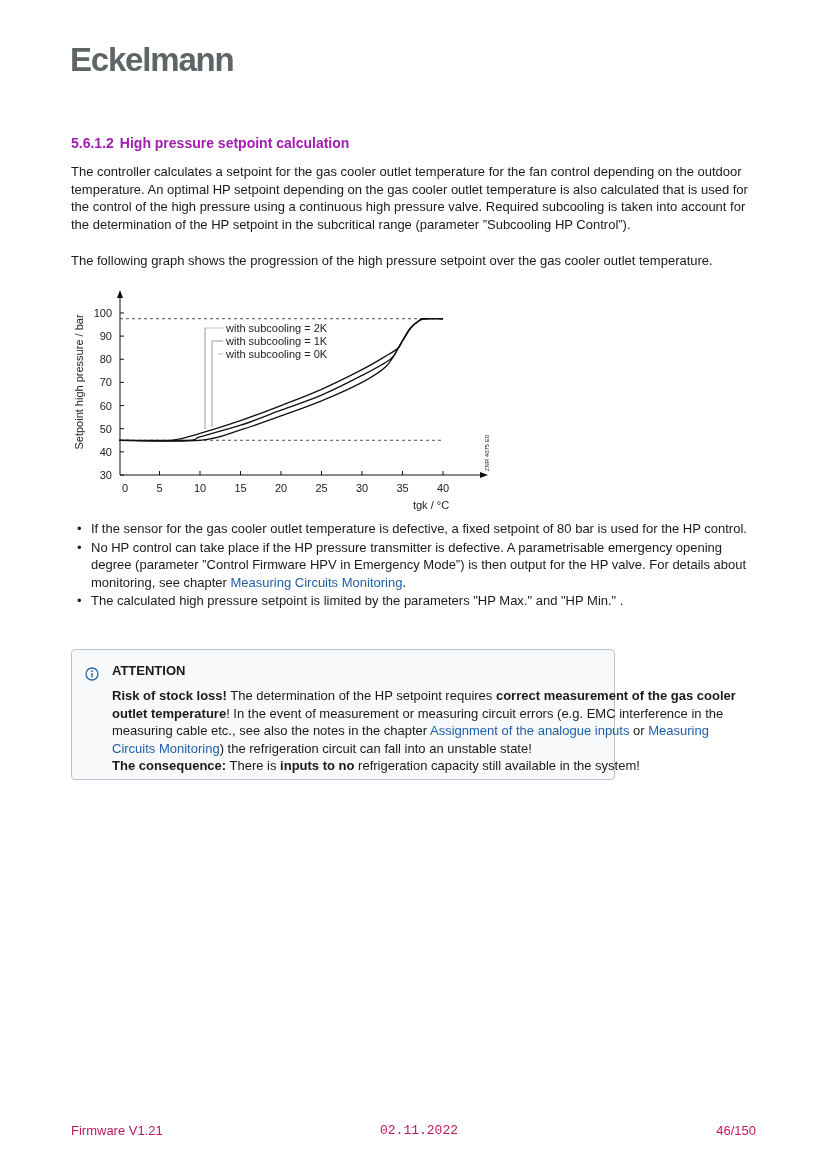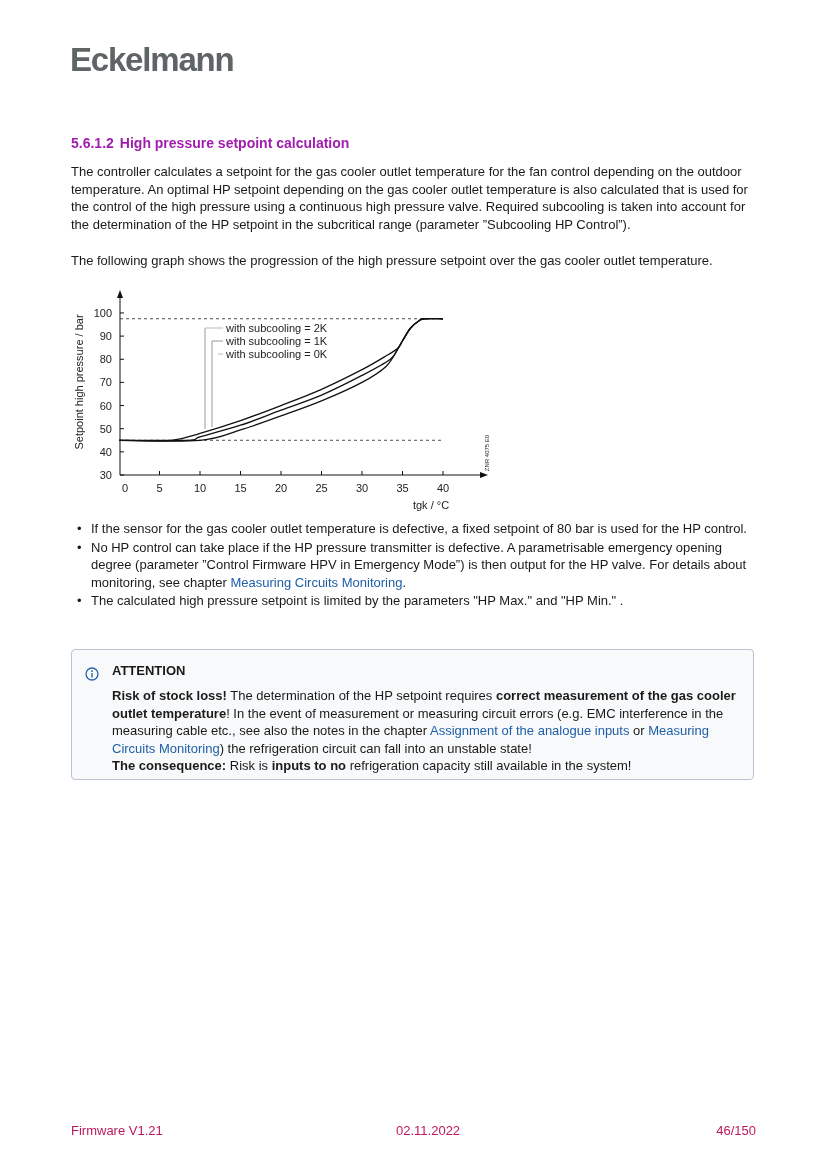--- a/index.html
+++ b/index.html
@@ -9,27 +9,27 @@
   .heading .num { margin-right:6px; }
   .para { position:absolute; left:71px; width:686px; font-size:13px; line-height:17.5px; color:#1a1a1a; }
   #p1 { top:163px; }
   #p2 { top:252px; }
   .chart { position:absolute; left:65px; top:285px; width:440px; height:232px; }
   .chart text { font-family:"Liberation Sans", sans-serif; fill:#222; }
   ul.bullets { position:absolute; left:71px; top:520px; width:690px; margin:0; padding:0; list-style:none; font-size:13px; line-height:17.5px; }
   ul.bullets li { position:relative; padding-left:20px; margin-bottom:1px; }
   ul.bullets li::before { content:"•"; position:absolute; left:6px; top:0; }
   a.link { color:#1f5fa8; text-decoration:none; }
-  .attention { position:absolute; left:71px; top:649px; width:683px; height:131px; box-sizing:border-box; border:1.5px solid #b8c4d2; border-radius:4px; background:#f8f9fa; }
+  .attention { position:absolute; left:71px; top:649px; width:544px; height:131px; box-sizing:border-box; border:1.5px solid #b8c4d2; border-radius:4px; background:#f8f9fa; }
   .attn-icon { position:absolute; left:13px; top:17px; width:14px; height:14px; }
   .attn-title { position:absolute; left:40px; top:13px; font-size:13px; font-weight:bold; }
   .attn-body { position:absolute; left:40px; top:37px; width:632px; font-size:13px; line-height:17.5px; }
   .footer { position:absolute; top:1123px; font-size:13px; color:#be185d; }
   #f-left { left:71px; }
-  #f-mid { left:396px; }
+  #f-mid { left:380px;font-family:Liberation Mono, monospace; }
   #f-right { right:71px;text-align:right; }
 </style>
 </head>
 <body>
 
 <div class="logo">Eckelmann</div>
 
 <div class="heading"><span class="num">5.6.1.2</span><span>High pressure setpoint calculation</span></div>
 
 <p class="para" id="p1" style="margin:0">The controller calculates a setpoint for the gas cooler outlet temperature for the fan control depending on the outdoor temperature. An optimal HP setpoint depending on the gas cooler outlet temperature is also calculated that is used for the control of the high pressure using a continuous high pressure valve. Required subcooling is taken into account for the determination of the HP setpoint in the subcritical range (parameter ”Subcooling HP Control”).</p>
@@ -111,19 +111,19 @@
 
 <div class="attention">
   <svg class="attn-icon" viewBox="0 0 14 14">
     <circle cx="7" cy="7" r="6" fill="none" stroke="#2a64a8" stroke-width="1.3"></circle>
     <circle cx="7" cy="4.2" r="0.9" fill="#2a64a8"></circle>
     <rect x="6.3" y="6" width="1.4" height="4.5" fill="#2a64a8"></rect>
   </svg>
   <div class="attn-title">ATTENTION</div>
   <div class="attn-body">
     <b>Risk of stock loss!</b><span> The determination of the HP setpoint requires </span><b>correct measurement of the gas cooler outlet temperature</b><span>! In the event of measurement or measuring circuit errors (e.g. EMC interference in the measuring cable etc., see also the notes in the chapter </span><a class="link" href="#">Assignment of the analogue inputs</a><span> or </span><a class="link" href="#">Measuring Circuits Monitoring</a><span>) the refrigeration circuit can fall into an unstable state!</span><br>
-    <b>The consequence:</b><span> Risk is </span><b>inputs to no</b><span> refrigeration capacity still available in the system!</span>
+    <b>The consequence:</b><span> There is </span><b>inputs to no</b><span> refrigeration capacity still available in the system!</span>
   </div>
 </div>
 
 <div class="footer" id="f-left">Firmware V1.21</div>
 <div class="footer" id="f-mid">02.11.2022</div>
 <div class="footer" id="f-right">46/150</div>
 
 </body></html>

